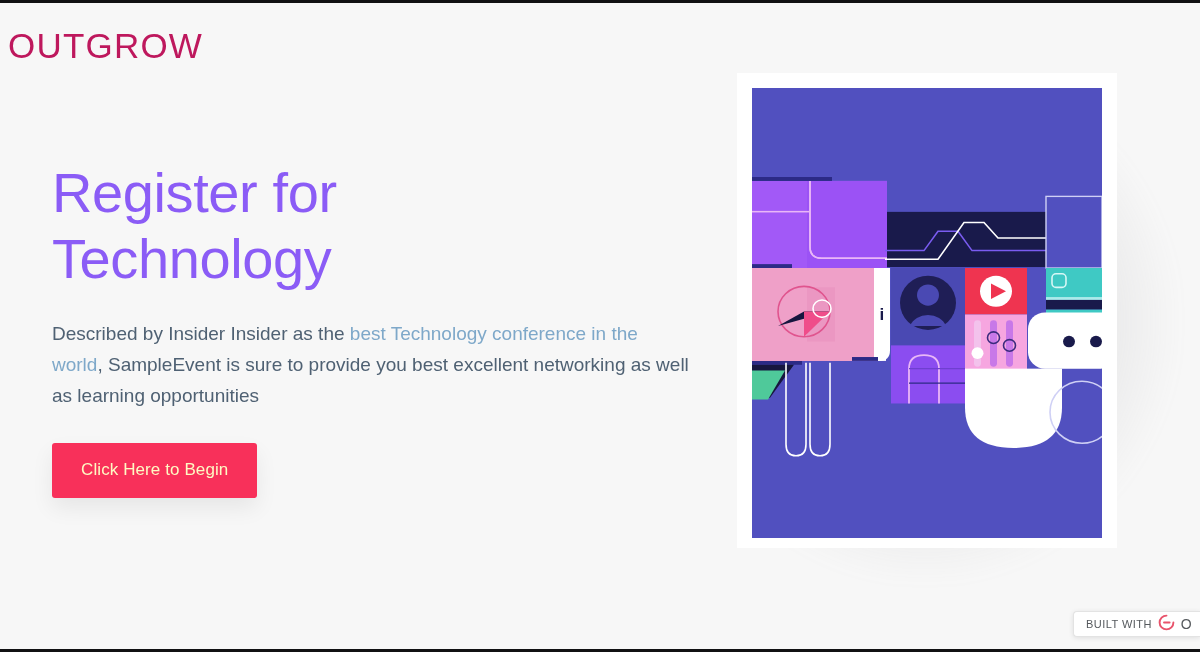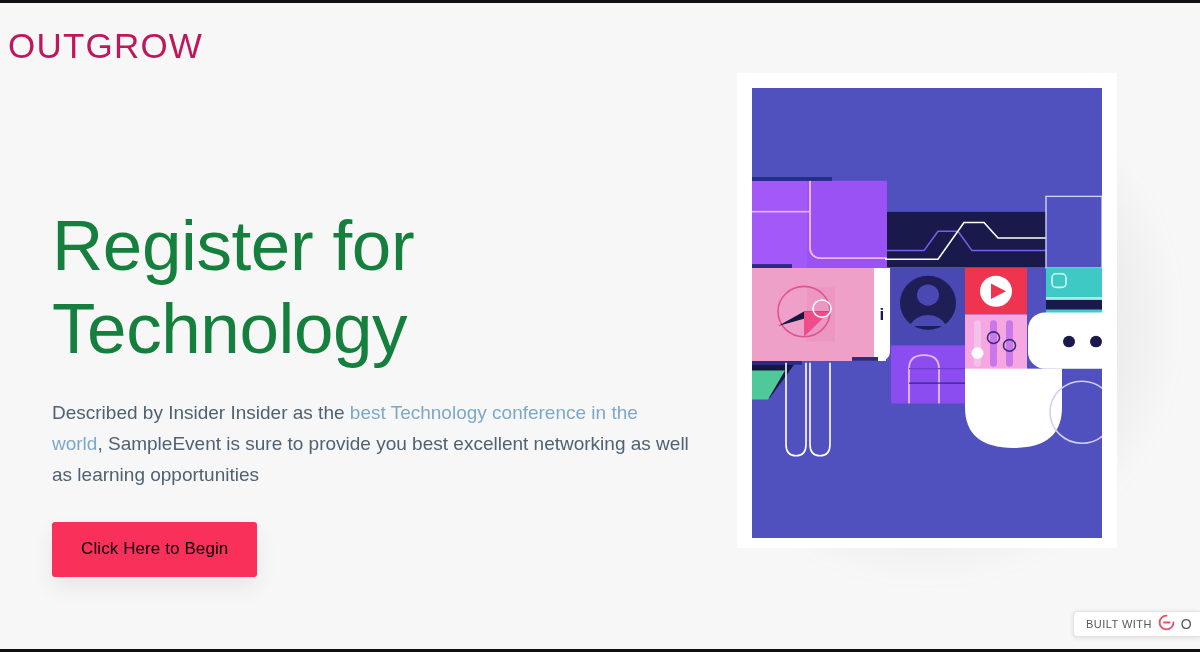--- a/index.html
+++ b/index.html
@@ -43,45 +43,44 @@
 
   
   .hero {
     position: absolute;
     left: 52px;
     top: 160px;
     width: 640px;
   }
 
   .hero-title {
-    font-size: 71px;
+    font-size: 56px;
     line-height: 1.17;
-    color: #15803d;
+    color: #8b5cf6;
     font-weight: 400;
     letter-spacing: -0.4px;
     max-width: 430px;
-    margin-top: 44px;
   }
 
   .hero-desc {
     margin-top: 28px;
     font-size: 19px;
     line-height: 1.62;
     color: #4f6173;
     font-weight: 400;
     max-width: 640px;
   }
   .hero-desc .accent { color: #7ea8c9; }
 
   .cta {
     display: inline-block;
     margin-top: 32px;
     padding: 17px 29px 18px;
     background: #f8305a;
-    color: #000000;
+    color: #fef9c3;
     font-size: 17px;
     font-weight: 400;
     border: none;
     border-radius: 3px;
     cursor: pointer;
     letter-spacing: 0.1px;
     box-shadow: 0 10px 22px rgba(0,0,0,0.07);
   }
 
   

